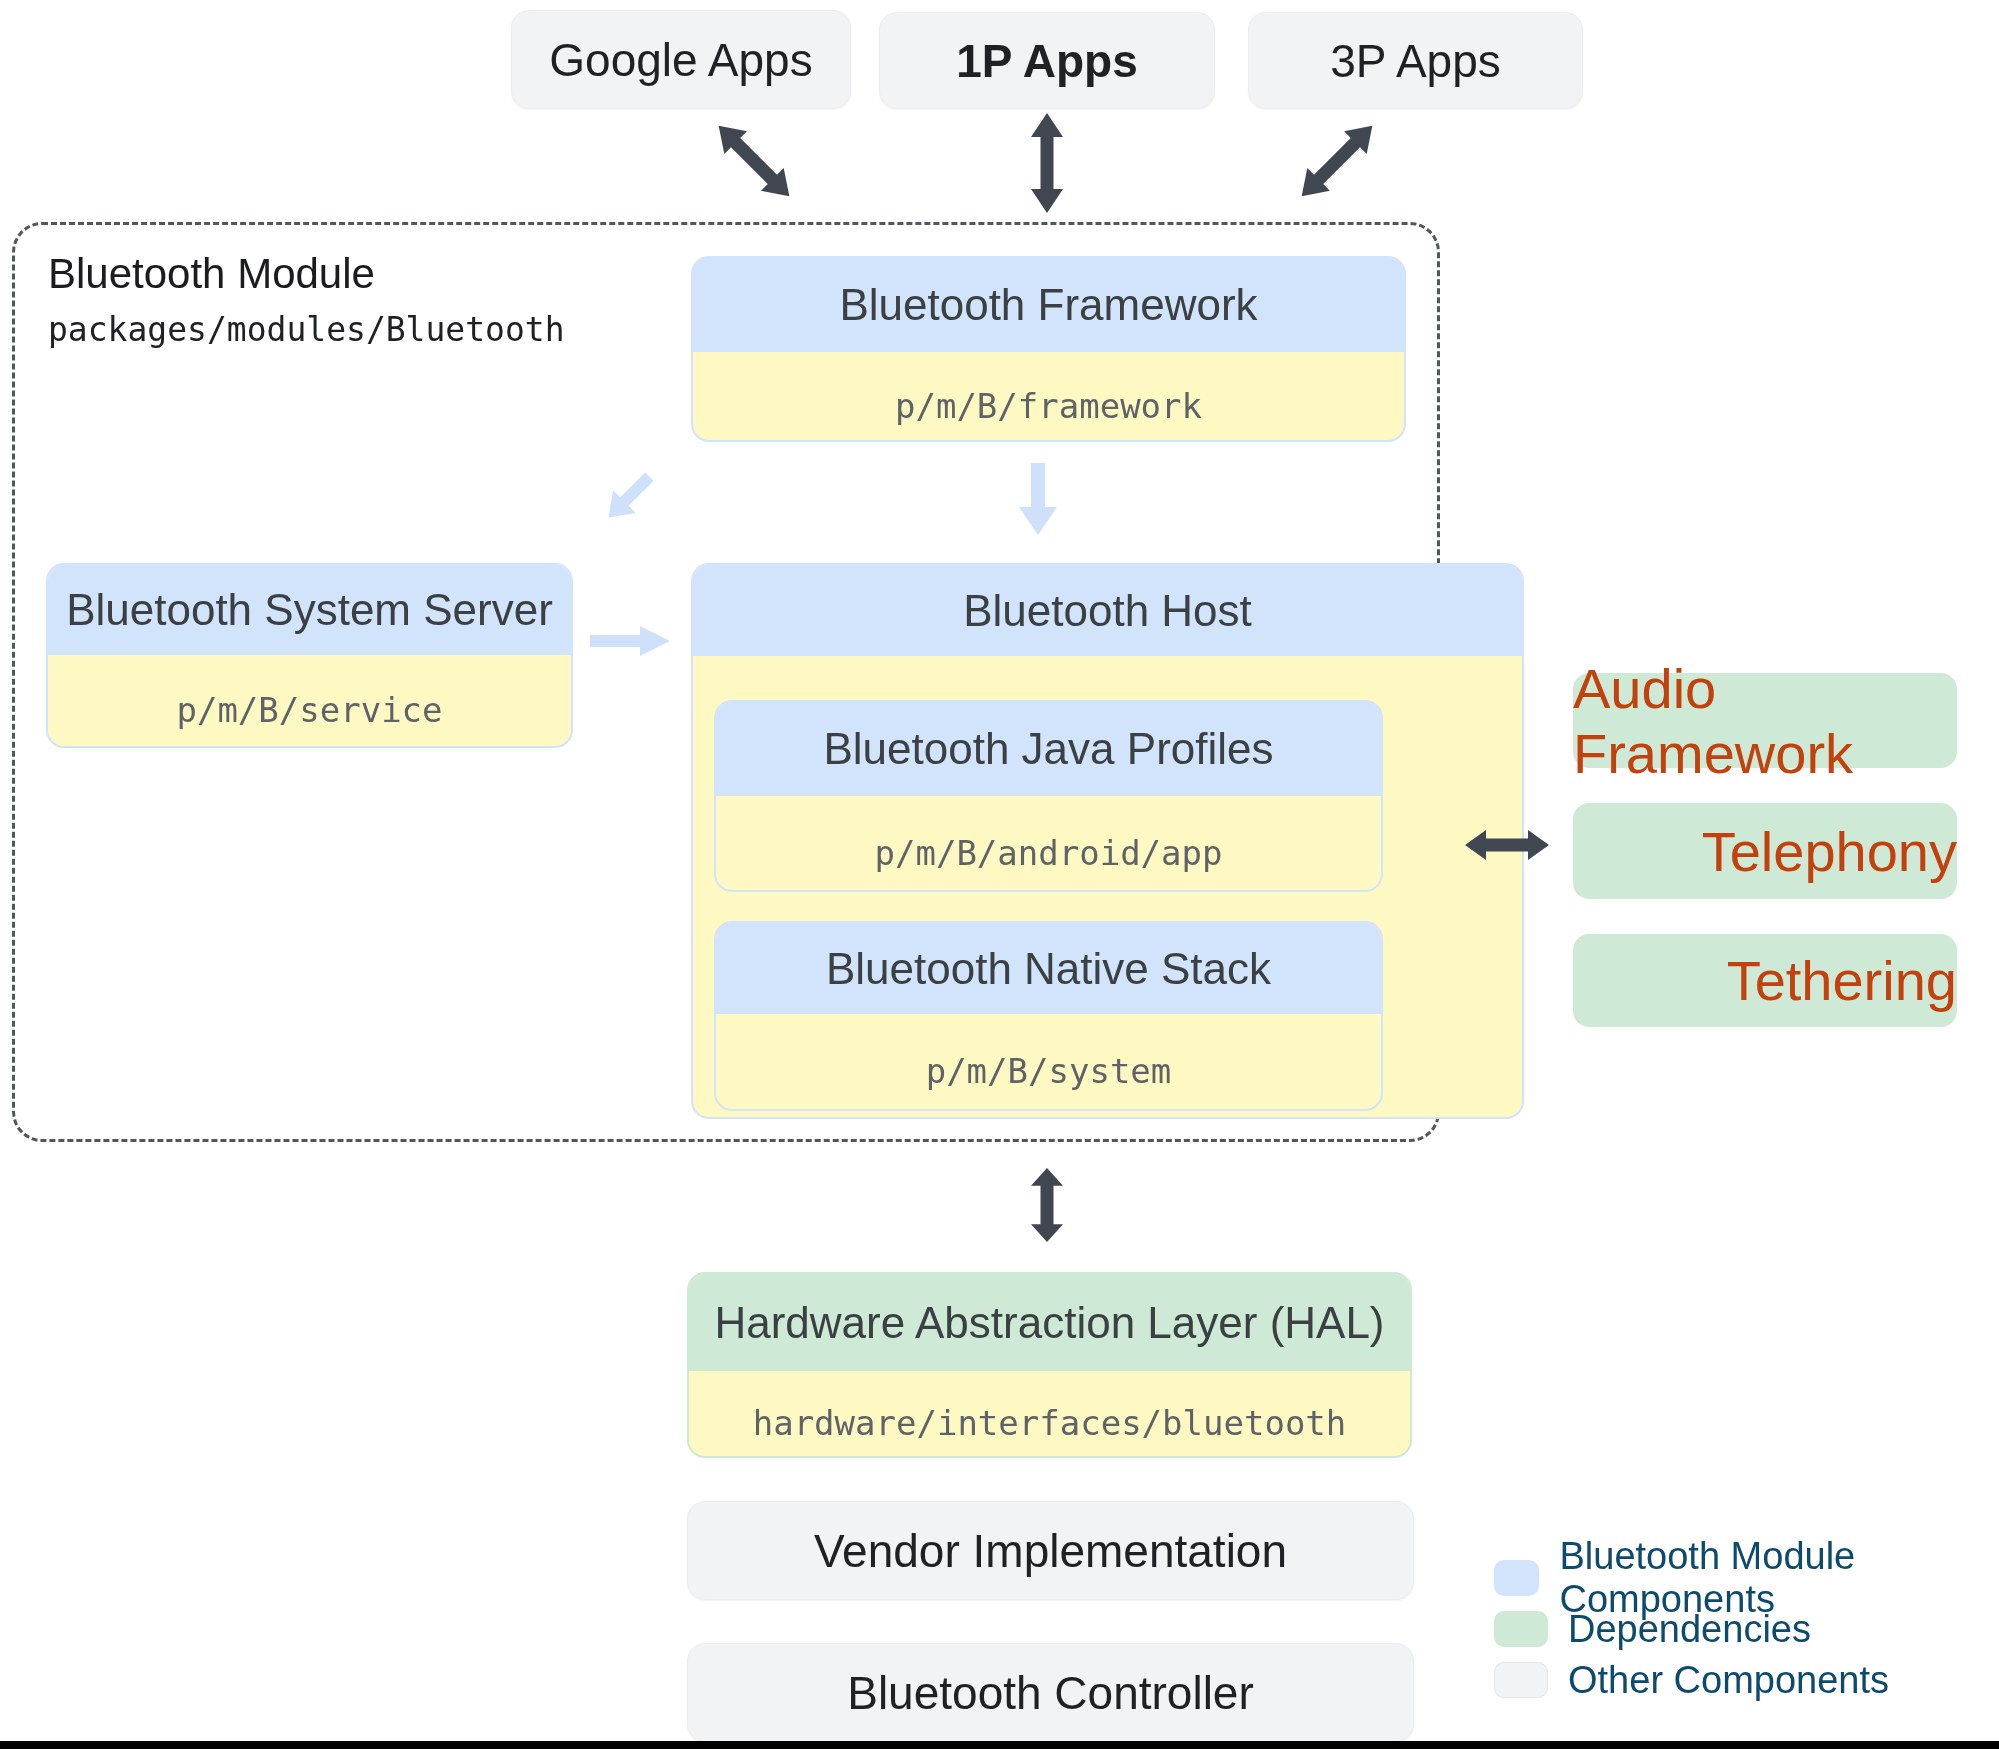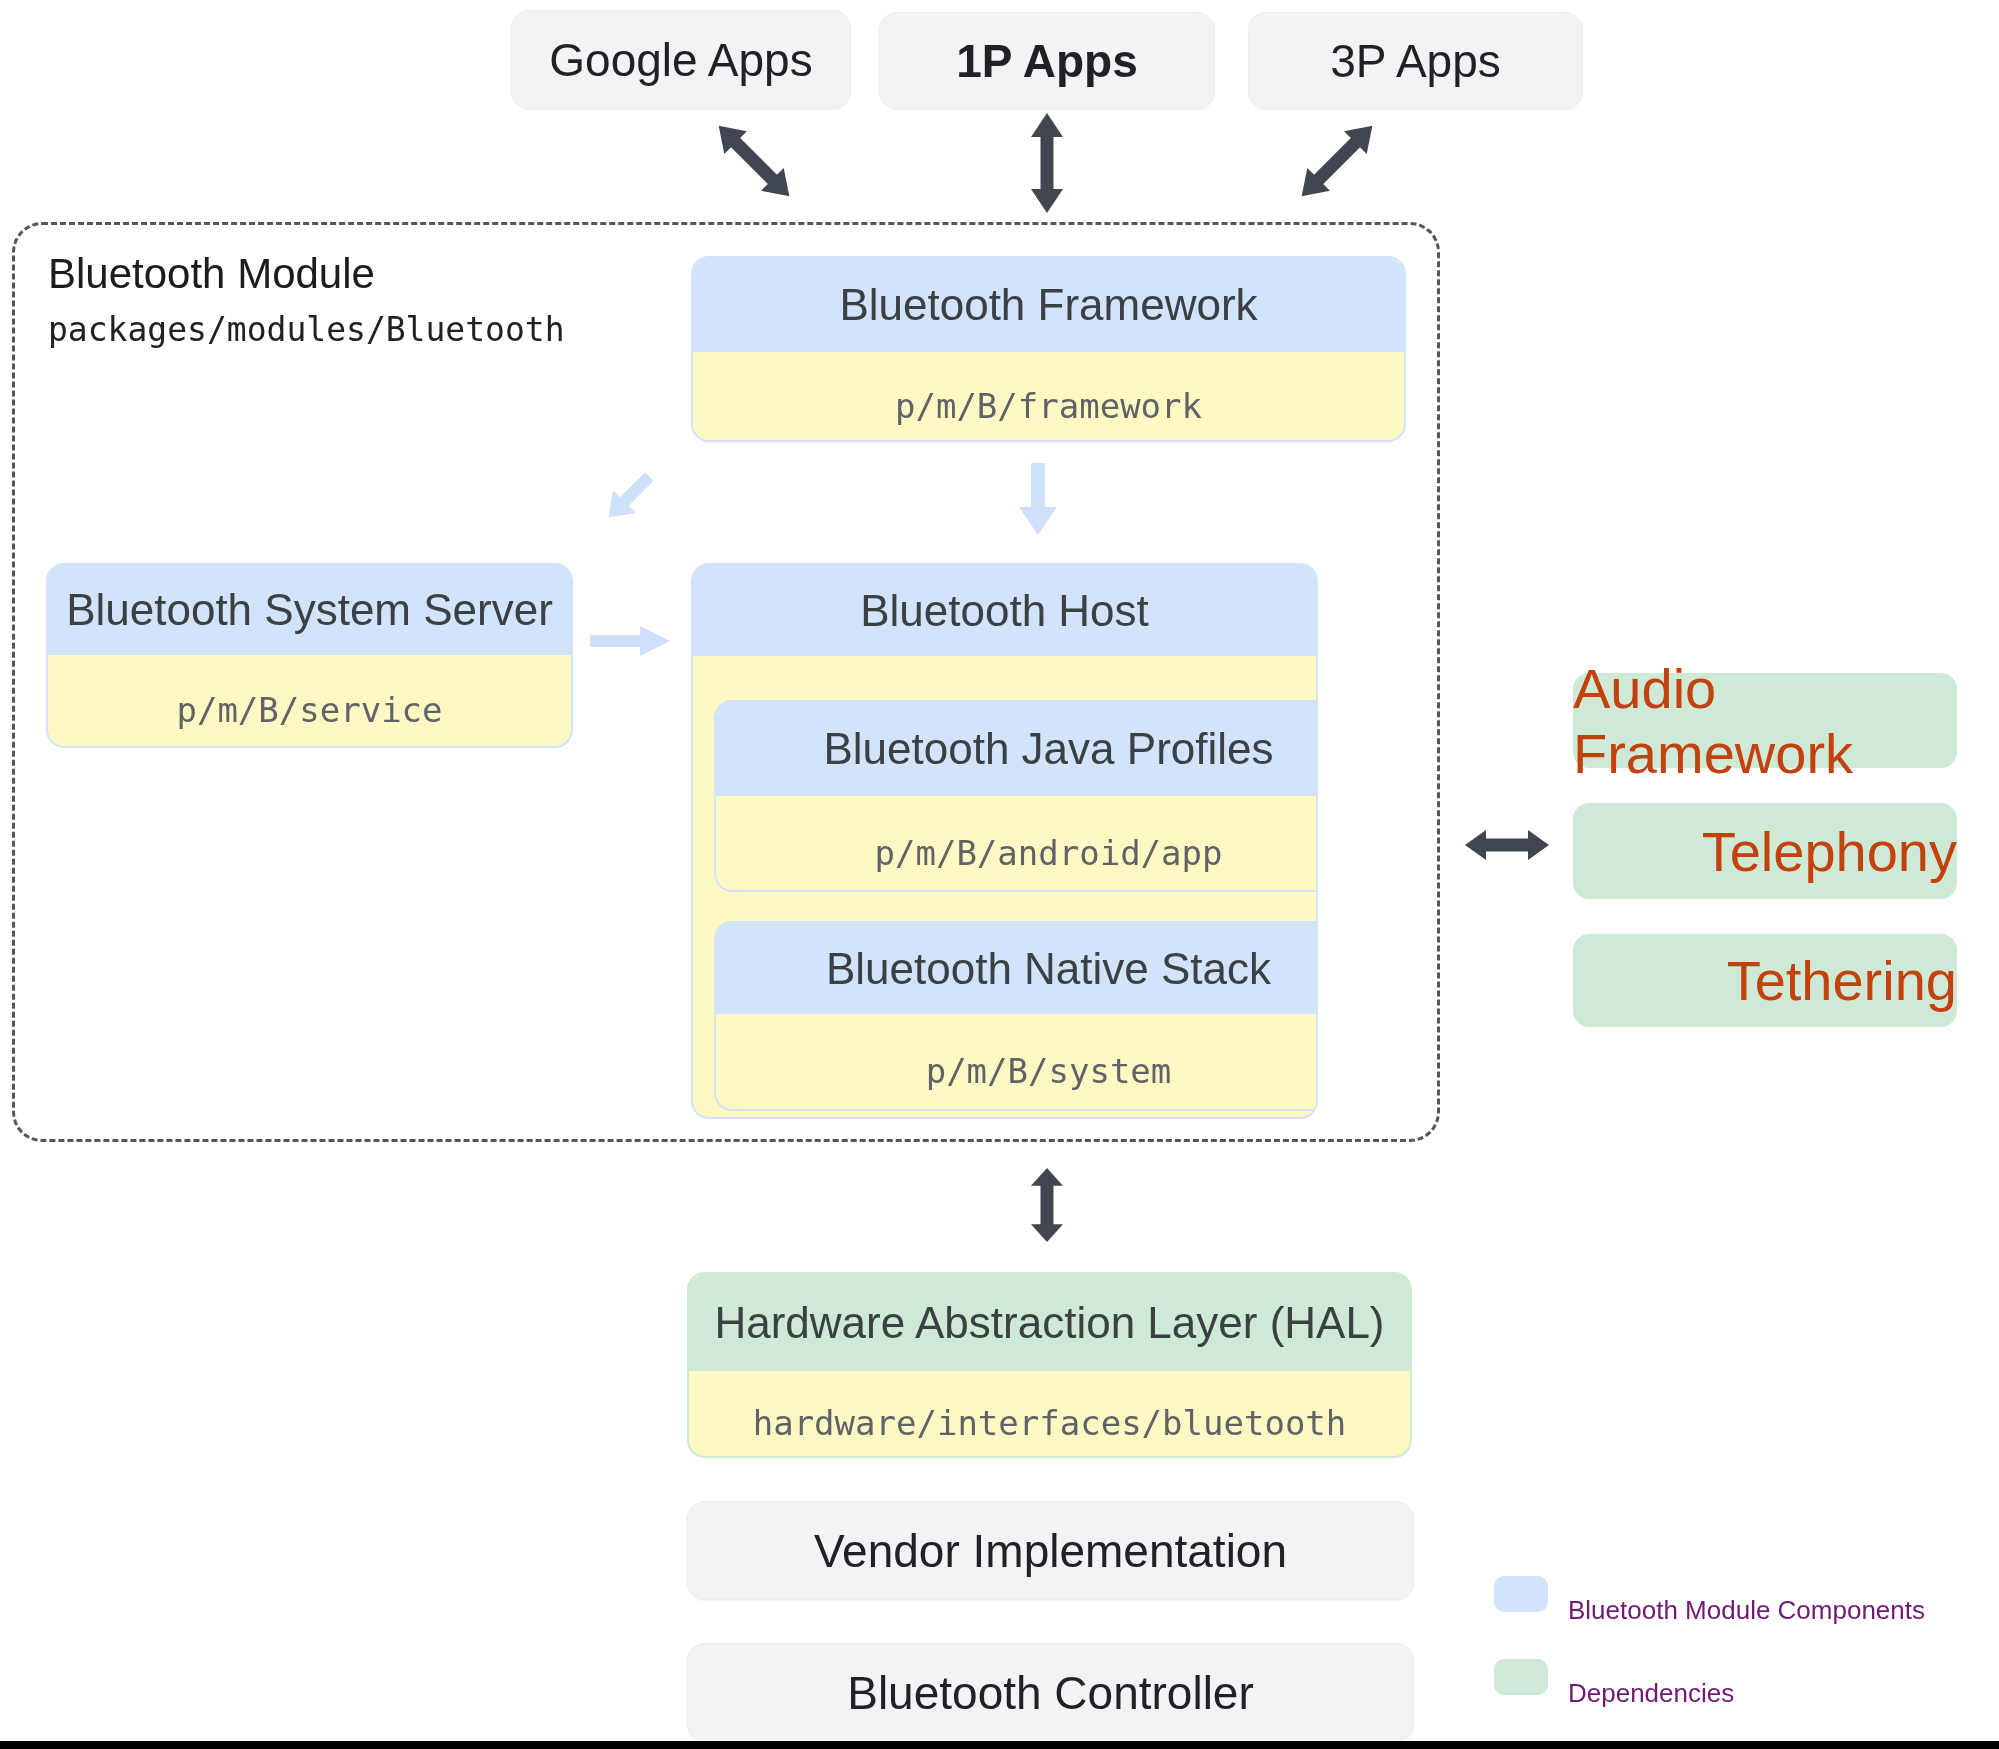--- a/index.html
+++ b/index.html
@@ -30,21 +30,21 @@
   .module{border:3px dashed #53575c;border-radius:30px;box-sizing:border-box;}
   .mod-title{font-size:42px;color:#1b1c1e;line-height:1.15;}
   .mod-path{font-family:"DejaVu Sans Mono",monospace;font-size:33px;color:#202124;
             margin-top:12px;}
 
   
   .sw{border-radius:10px;box-sizing:border-box;}
   .sw.blue{background:#d2e3fc;}
   .sw.green{background:#ceead6;}
   .sw.gray{background:#f1f3f4;border:1px solid #e3e5e8;}
-  .legend-label{font-size:26px;color:#701a75;display:flex;align-items:center;height:36px;margin-top:32px;}
+  .legend-label{font-size:38px;color:#0c4a6e;display:flex;align-items:center;height:36px;}
 
   svg.dark path{fill:#414750;}
   svg.light path{fill:#cfe0fb;}
 
   .bottom-bar{background:#000000;}
 </style>
 </head>
 <body>
 
 <div class="canvas">
@@ -82,21 +82,21 @@
       <div class="bd">p/m/B/framework</div>
     </div>
 
     <div class="abs card" style="left:31px;top:338px;width:527px;height:185px;">
       <div class="hd" style="height:90px;">
         <span>Bluetooth System Server</span>
       </div>
       <div class="bd">p/m/B/service</div>
     </div>
 
-    <div class="abs card" style="left:676px;top:338px;width:627px;height:556px;position:absolute;">
+    <div class="abs card" style="left:676px;top:338px;width:833px;height:556px;position:absolute;">
       <div class="hd" style="height:91px;">
         <span>Bluetooth Host</span>
       </div>
       <div style="position:relative;flex:1;">
         <div class="abs card" style="left:21px;top:25px;width:669px;height:192px;">
           <div class="hd" style="height:94px;">
             <span>Bluetooth Java Profiles</span>
           </div>
           <div class="bd">p/m/B/android/app</div>
         </div>

